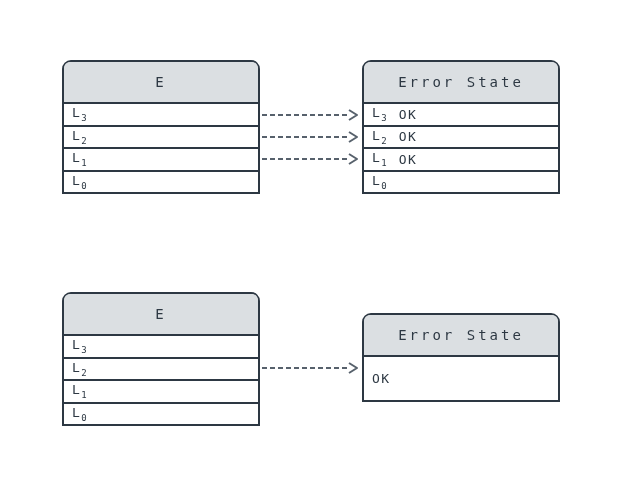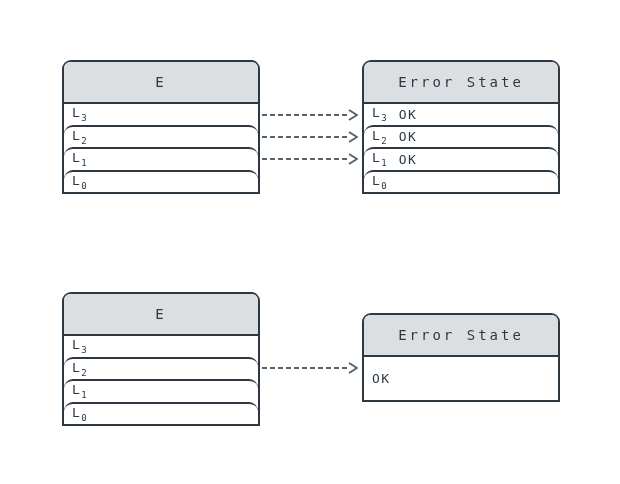--- a/index.html
+++ b/index.html
@@ -37,21 +37,20 @@
   .tbl-row {
     flex: 1 1 0;
     display: flex;
     align-items: center;
     padding: 0 8px;
     font-size: 13px;
     letter-spacing: 1.5px;
     background: #ffffff;
     box-sizing: border-box;
     white-space: nowrap;
-    border-radius: 9px;
   }
   .tbl-row + .tbl-row { border-top: 2px solid #2d3843; }
   .lbl sub { font-size: 9px; letter-spacing: 0; }
   .status { margin-left: 12px; }
 
   .arrows-overlay { position: absolute; left: 0; top: 0; }
 </style>
 </head>
 <body>
 

